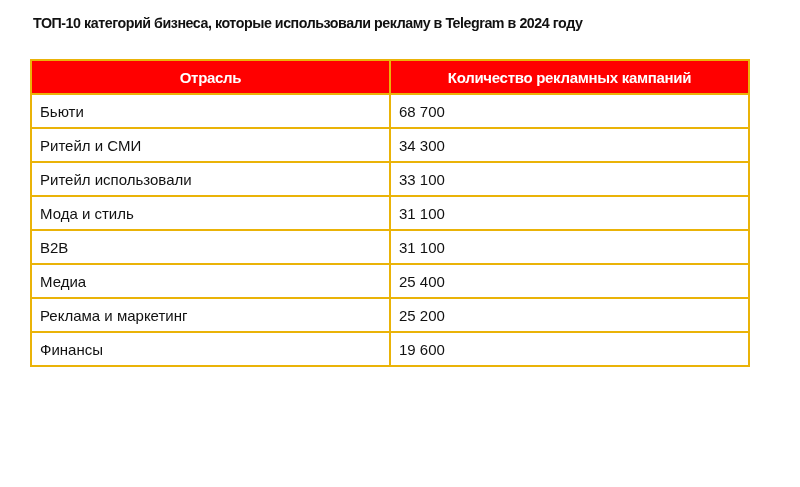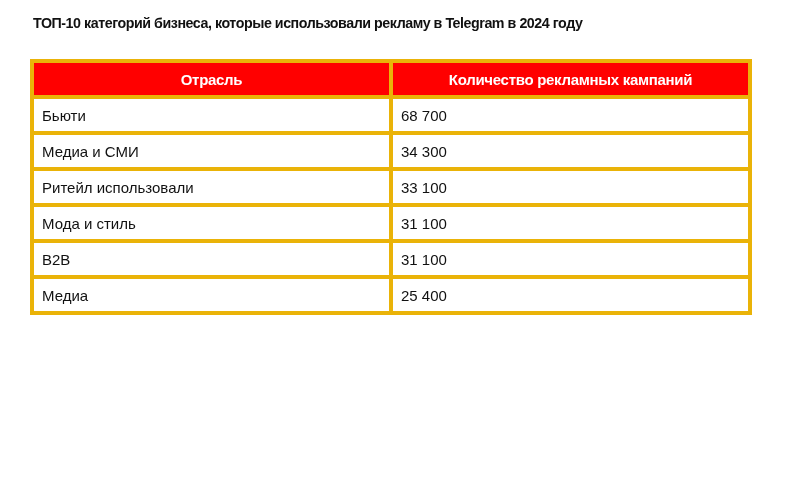--- a/index.html
+++ b/index.html
@@ -1,19 +1,19 @@
 <!DOCTYPE html>
 <html><head>
 <meta charset="utf-8">
 <style>
   html, body { margin:0; padding:0; background:#ffffff; }
   body { width:800px; height:487px; position:relative; overflow:hidden; font-family:"Liberation Sans", sans-serif; color:#111; }
   .title { position:absolute; left:33px; top:14px; font-size:15.5px; font-weight:bold; letter-spacing:-0.5px; transform:scaleX(0.92); transform-origin:left top; white-space:nowrap; color:#111; }
   table.t { position:absolute; left:30px; top:59px; width:718px; border-collapse:collapse; table-layout:fixed; }
-  table.t th, table.t td { border:4px solid #eab308; height:32px; padding:0 0 0 8px; font-size:15px; text-align:left; vertical-align:middle;margin-left:32px; }
+  table.t th, table.t td { border:2px solid #eab308; height:32px; padding:0 0 0 8px; font-size:15px; text-align:left; vertical-align:middle;margin-left:32px; }
   table.t th { background:#ff0000; color:#fff; font-weight:bold; text-align:center; padding:0; font-size:15px; letter-spacing:-0.3px; }
   col.c1 { width:359px; } col.c2 { width:359px; }
 </style>
 </head>
 <body>
 
 <div class="title">ТОП-10 категорий бизнеса, которые использовали рекламу в Telegram в 2024 году</div>
 
 <table class="t">
   <colgroup>
@@ -25,33 +25,41 @@
       <th>Отрасль</th>
       <th>Количество рекламных кампаний</th>
     </tr>
   </thead>
   <tbody>
     <tr>
         <td>Бьюти</td>
         <td>68 700</td>
       </tr>
     <tr>
-        <td>Медиа и СМИ</td>
+        <td>Ритейл и СМИ</td>
         <td>34 300</td>
       </tr>
     <tr>
         <td>Ритейл использовали</td>
         <td>33 100</td>
       </tr>
     <tr>
         <td>Мода и стиль</td>
         <td>31 100</td>
       </tr>
     <tr>
         <td>B2B</td>
         <td>31 100</td>
       </tr>
     <tr>
         <td>Медиа</td>
         <td>25 400</td>
       </tr>
+    <tr>
+        <td>Реклама и маркетинг</td>
+        <td>25 200</td>
+      </tr>
+    <tr>
+        <td>Финансы</td>
+        <td>19 600</td>
+      </tr>
   </tbody>
 </table>
 
 </body></html>

